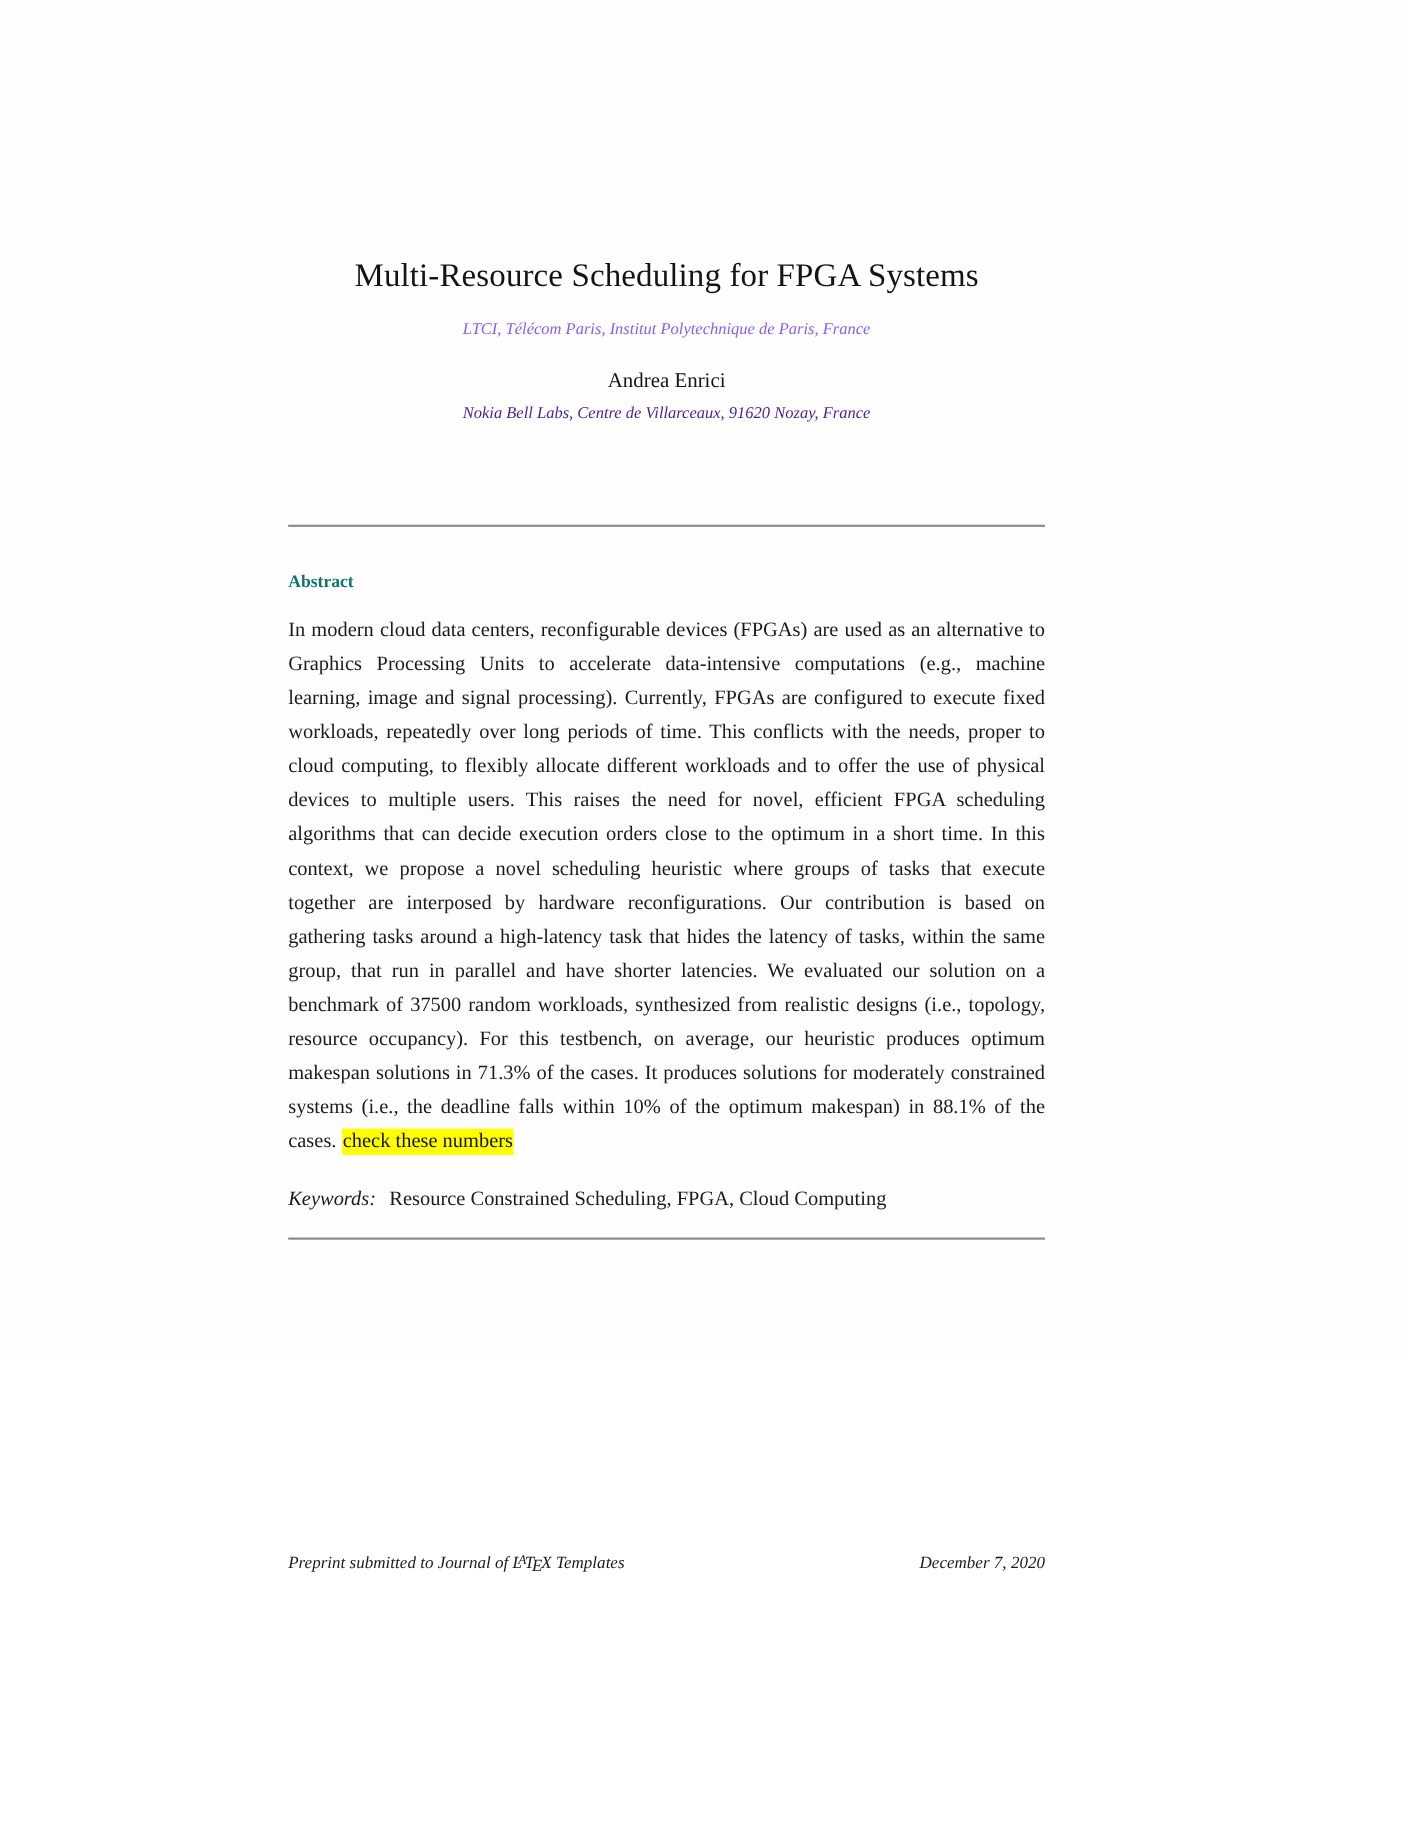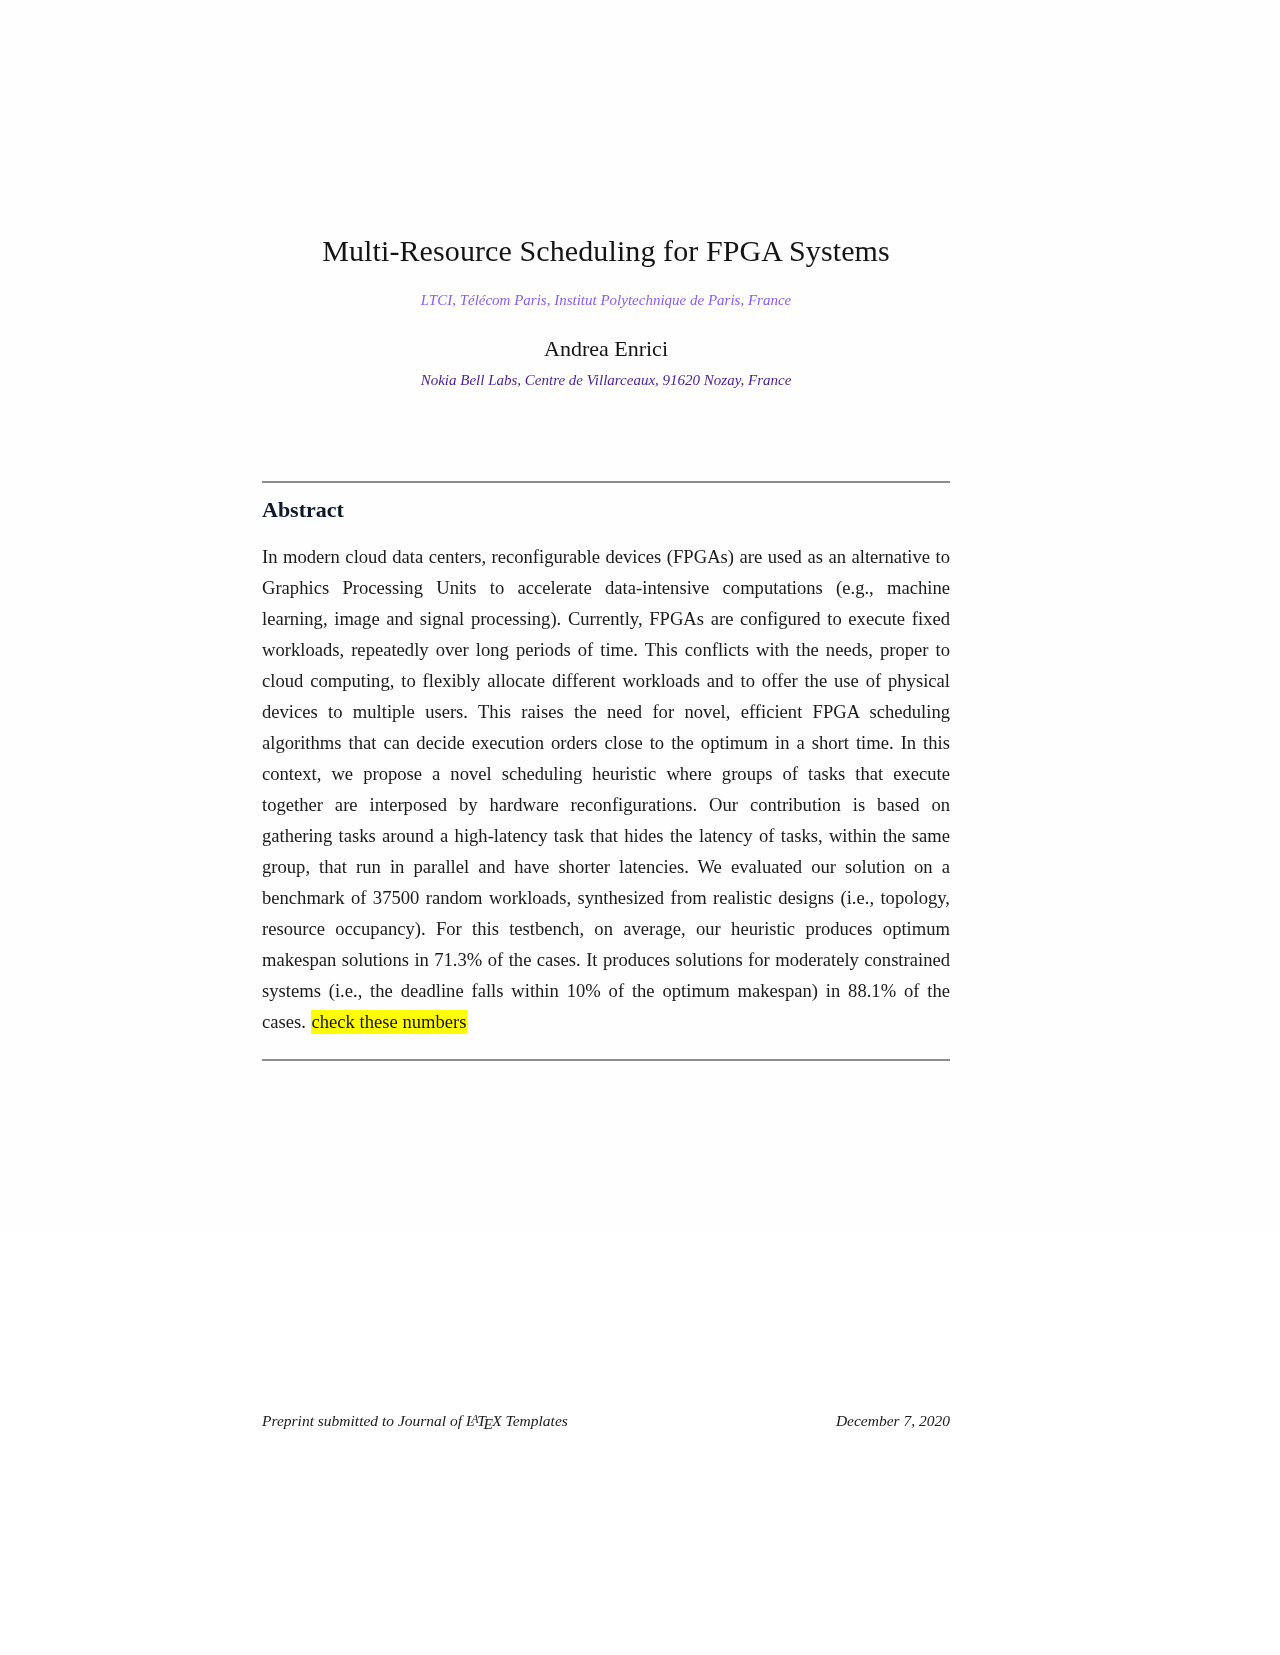--- a/index.html
+++ b/index.html
@@ -52,21 +52,21 @@
     margin-top: 14px;
     text-align: center;
     font-style: italic;
     font-size: 15px;
     line-height: 1.35;
     color: #8b5cf6;
   }
   .author-second {
     margin-top: 26px;
     text-align: center;
-    font-size: 22px;
+    font-size: 19px;
     color: #141414;
   }
   .affiliation-second {
     margin-top: 10px;
     text-align: center;
     font-style: italic;
     font-size: 15px;
     color: #4c1d95;
   }
 
@@ -74,24 +74,24 @@
   .rule {
     height: 2px;
     background: #8c8c8c;
     width: 100%;
   }
   .rule-top { margin-top: 92px; }
   .rule-bottom { margin-top: 22px; }
 
   
   .abstract-heading {
-    margin-top: 14px;
-    font-size: 22px;
+    margin-top: 42px;
+    font-size: 16px;
     font-weight: bold;
-    color: #0f172a;
+    color: #0f766e;
   }
   .abstract-body {
     font-size: 18.6px;
     line-height: 31px;
     text-align: justify;
     text-justify: inter-word;
     color: #1a1a1a;
     hyphens: manual;
   }
   .abstract-body .hl {
@@ -165,20 +165,23 @@
     <div class="author-second">Andrea Enrici</div>
 
     <div class="affiliation-second">Nokia Bell Labs, Centre de Villarceaux, 91620 Nozay, France</div>
 
     <div class="rule rule-top"></div>
 
     <div class="abstract-heading">Abstract</div>
 
     <p class="abstract-body"><span>In modern cloud data centers, reconfigurable devices (FPGAs) are used as an alternative to Graphics Processing Units to accelerate data-intensive computations (e.g., machine learning, image and signal processing). Currently, FPGAs are configured to execute fixed workloads, repeatedly over long periods of time. This conflicts with the needs, proper to cloud computing, to flexibly allocate different workloads and to offer the use of physical devices to multiple users. This raises the need for novel, efficient FPGA scheduling algorithms that can decide execution orders close to the optimum in a short time. In this context, we propose a novel scheduling heuristic where groups of tasks that execute together are interposed by hardware reconfigurations. Our contribution is based on gathering tasks around a high-latency task that hides the latency of tasks, within the same group, that run in parallel and have shorter latencies. We evaluated our solution on a benchmark of 37500 random workloads, synthesized from realistic designs (i.e., topology, resource occupancy). For this testbench, on average, our heuristic produces optimum makespan solutions in 71.3% of the cases. It produces solutions for moderately constrained systems (i.e., the deadline falls within 10% of the optimum makespan) in 88.1% of the cases. </span><span class="hl">check these numbers</span></p>
 
+    <div class="keywords">
+      <span class="kw-label">Keywords:</span><span class="kw-list">Resource Constrained Scheduling, FPGA, Cloud Computing</span>
+    </div>
 
     <div class="rule rule-bottom"></div>
 
   </div>
 
   <div class="footer">
     <div class="footer-latex"><span>Preprint submitted to Journal of </span><span class="latex-logo">L<span class="a">A</span>T<span class="t2">E</span>X</span><span> Templates</span></div>
     <div>December 7, 2020</div>
   </div>
 

